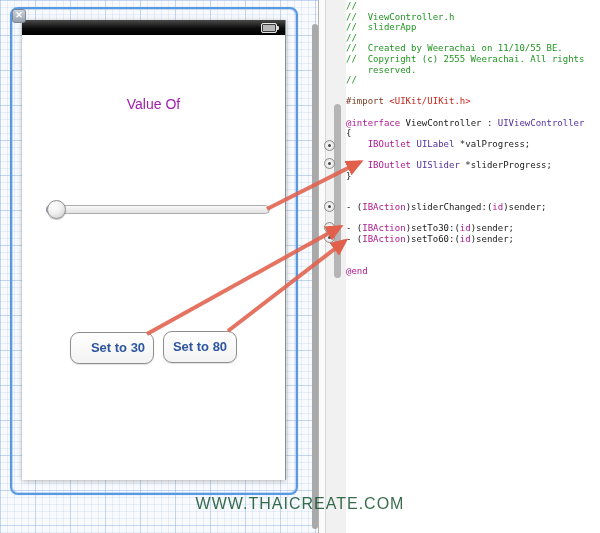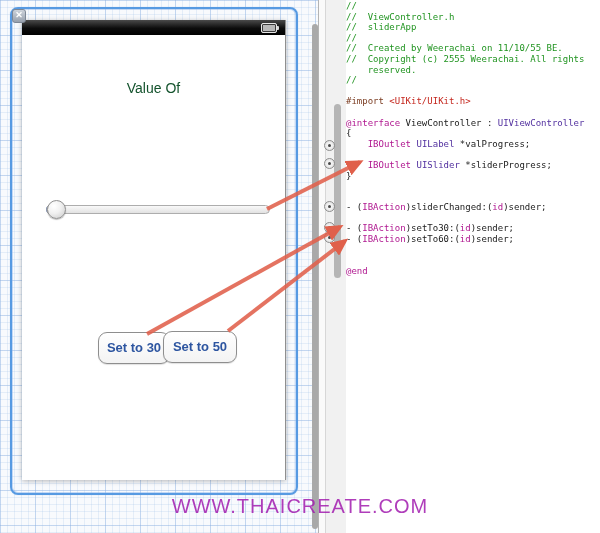--- a/index.html
+++ b/index.html
@@ -41,21 +41,21 @@
   }
   .battery-icon{
     position:absolute;right:8px;top:3px;width:14px;height:8px;
     border:1px solid #e6e6e6;border-radius:2px;background:#b9b9b9;
     box-shadow:inset 0 0 0 1px #3a3a3a;
   }
   .battery-icon::after{
     content:"";position:absolute;right:-3px;top:2px;width:2px;height:4px;
     background:#d9d9d9;border-radius:0 1px 1px 0;
   }
-  .ib-label{position:absolute;left:0;width:100%;text-align:center;color:#14532d;}
+  .ib-label{position:absolute;left:0;width:100%;text-align:center;color:#a21caf;margin-top:16px;}
   .label-value-of{top:60px;font-size:14px;line-height:16px;}
   .label-int{top:112px;font-size:13px;line-height:16px;}
   .slider-track{
     position:absolute;left:24px;top:185px;width:222px;height:7px;
     border:1px solid #adadad;border-radius:5px;
     background:linear-gradient(#f9f9f9,#e2e2e2);
   }
   .slider-min{
     position:absolute;left:24px;top:185px;width:10px;height:7px;
     border:1px solid #2d55a8;border-radius:5px 0 0 5px;background:#3a66c8;
@@ -66,21 +66,21 @@
     border:1px solid #8f8f8f;box-shadow:0 1px 1px rgba(0,0,0,.25);
   }
   .ib-button{
     position:absolute;height:30px;
     background:linear-gradient(#ffffff,#f3f3f3);
     border:1px solid #8e8e8e;border-radius:9px;
     color:#2d55a0;font-size:13px;font-weight:bold;text-align:center;
     box-shadow:0 1px 1px rgba(0,0,0,.12);
   }
   .ib-button span{display:block;line-height:29px;}
-  .btn-30{left:76px;top:312px;width:70px;}
+  .btn-30{left:48px;top:312px;width:70px;padding-left:12px;}
   .btn-60{left:141px;top:311px;width:72px;}
   
   .canvas-scrollbar-thumb{
     position:absolute;left:312px;top:24px;width:6px;height:505px;
     background:#a9a9a9;border-radius:3px;z-index:6;
   }
   .mid-gutter{
     position:absolute;left:318px;top:0;width:27px;height:533px;
     background:#f1f1f1;border-left:1px solid #b3b3b3;z-index:4;
   }
@@ -109,21 +109,21 @@
   .code-content{
     padding:1px 0 0 4px;
     font-family:"DejaVu Sans Mono",monospace;font-size:9px;line-height:10.6px;
     white-space:pre;color:#1a1a1a;
   }
   .code-line{height:10.6px;}
   
   .arrows-svg{position:absolute;left:0;top:0;width:600px;height:533px;z-index:30;pointer-events:none;}
   .watermark{
     position:absolute;left:300px;top:495px;transform:translateX(-50%);
-    font-size:20px;letter-spacing:1px;color:#a21caf;opacity:.85;z-index:40;
+    font-size:16px;letter-spacing:1px;color:#14532d;opacity:.85;z-index:40;
     white-space:nowrap;
   }
 </style>
 </head>
 <body>
 
 <div class="canvas-pane">
   <div class="selection-border"></div>
 </div>
 
@@ -137,21 +137,21 @@
   <div class="ib-label label-value-of">Value Of</div>
 
   <div class="slider-min"></div>
   <div class="slider-track"></div>
   <div class="slider-thumb"></div>
 
   <div class="ib-button btn-30">
     <span>Set to 30</span>
   </div>
   <div class="ib-button btn-60">
-    <span>Set to 50</span>
+    <span>Set to 80</span>
   </div>
 </div>
 
 <div class="canvas-scrollbar-thumb"></div>
 
 <div class="mid-gutter">
   <div class="inner-sliver"></div>
 </div>
 
 <div class="connection-well" style="top:140px;"></div>

